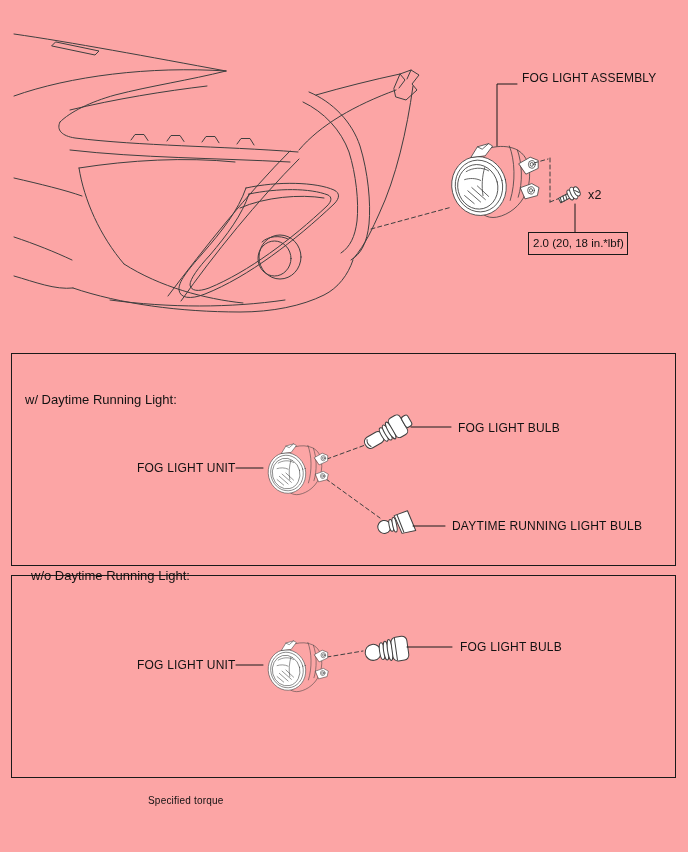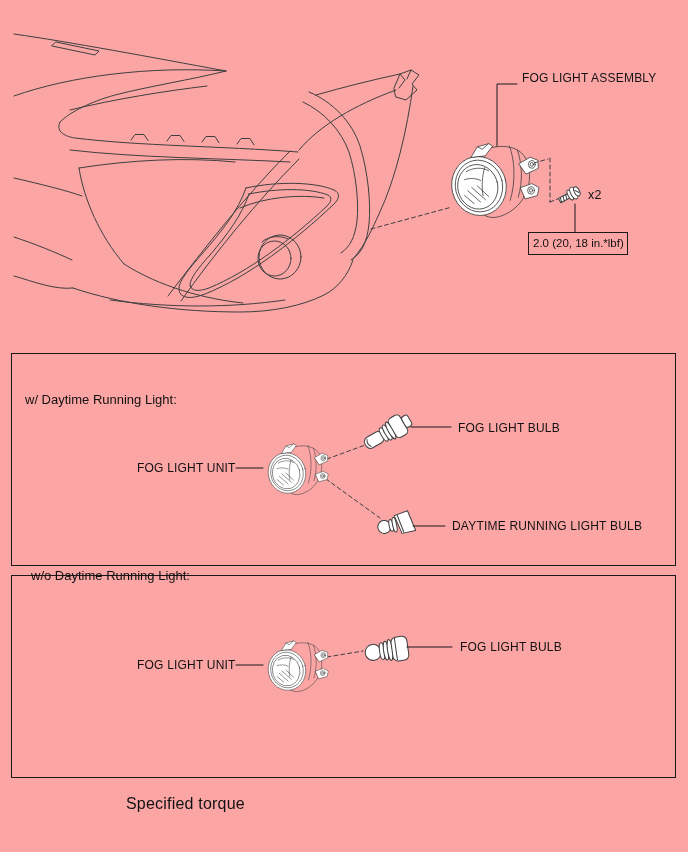--- a/index.html
+++ b/index.html
@@ -220,15 +220,15 @@
   <div class="title" style="left:25px;top:368px;margin-top:24px;">w/ Daytime Running Light:</div>
   <div class="lbl" style="left:137px;top:461px;">FOG LIGHT UNIT</div>
   <div class="lbl" style="left:458px;top:421px;">FOG LIGHT BULB</div>
   <div class="lbl" style="left:452px;top:519px;">DAYTIME RUNNING LIGHT BULB</div>
 
   <div class="secbox" style="left:11px;top:575px;width:663px;height:201px;"></div>
   <div class="title" style="left:25px;top:568px;margin-left:6px;">w/o Daytime Running Light:</div>
   <div class="lbl" style="left:137px;top:658px;">FOG LIGHT UNIT</div>
   <div class="lbl" style="left:460px;top:640px;">FOG LIGHT BULB</div>
 
-  <div class="lbl" style="left:126px;top:795px;font-size:16px;">Specified torque</div>
+  <div class="lbl" style="left:148px;top:795px;font-size:10px;">Specified torque</div>
 
 </div>
 
 </body></html>

